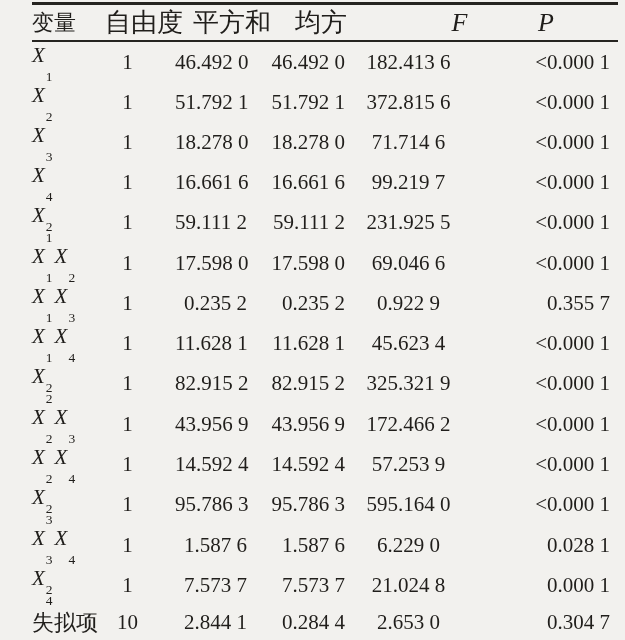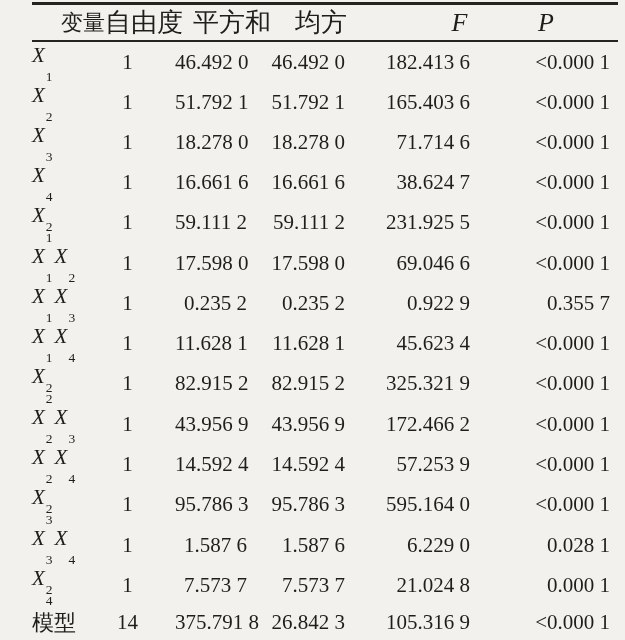--- a/index.html
+++ b/index.html
@@ -15,23 +15,23 @@
   }
   th,td{padding:0;font-weight:normal;white-space:nowrap;overflow:visible;}
   thead th{height:33px;font-size:26px;border-bottom:2px solid #262420;vertical-align:middle;}
   tbody td{height:33.2px;font-size:21px;vertical-align:middle;}
   .c1{text-align:left;font-size:22px;}
   .c2{text-align:center;}
   td.c2{padding-right:25px;}
   .c3,.c4,.c5,.c6{text-align:right;}
   td.c3{padding-right:2px;}
   td.c4{padding-right:2px;}
-  td.c5{padding-right:2px;}
+  td.c5{padding-right:2px;text-align:center;}
   td.c6{padding-right:8px;margin-top:32px;}
-  th.c1{text-align:right;}
+  th.c1{text-align:left;}
   th.c3{text-align:right;padding-left:18px;}
   th.c4{text-align:center;padding-left:46px;}
   th.c5{text-align:center;padding-left:100px;font-style:italic;}
   th.c6{text-align:center;padding-left:2px;font-style:italic;}
   .term{display:inline-block;}
   .term i{font-style:italic;font-size:21px;font-family:"Liberation Serif","DejaVu Serif",serif;}
   .ss{
     display:inline-flex;flex-direction:column;align-items:flex-start;
     font-size:13.5px;line-height:11px;vertical-align:-9px;
     margin-left:1px;margin-right:2px;font-style:normal;
@@ -73,21 +73,21 @@
         <td class="c6">&lt;0.000 1</td>
       </tr>
       <tr>
         <td class="c1"><span class="term"><i>X</i><span class="ss">
               <span class="sp"></span>
               <span class="sb">2</span>
             </span></span></td>
         <td class="c2">1</td>
         <td class="c3">51.792 1</td>
         <td class="c4">51.792 1</td>
-        <td class="c5">165.403 6</td>
+        <td class="c5">372.815 6</td>
         <td class="c6">&lt;0.000 1</td>
       </tr>
       <tr>
         <td class="c1"><span class="term"><i>X</i><span class="ss">
               <span class="sp"></span>
               <span class="sb">3</span>
             </span></span></td>
         <td class="c2">1</td>
         <td class="c3">18.278 0</td>
         <td class="c4">18.278 0</td>
@@ -95,21 +95,21 @@
         <td class="c6">&lt;0.000 1</td>
       </tr>
       <tr>
         <td class="c1"><span class="term"><i>X</i><span class="ss">
               <span class="sp"></span>
               <span class="sb">4</span>
             </span></span></td>
         <td class="c2">1</td>
         <td class="c3">16.661 6</td>
         <td class="c4">16.661 6</td>
-        <td class="c5">38.624 7</td>
+        <td class="c5">99.219 7</td>
         <td class="c6">&lt;0.000 1</td>
       </tr>
       <tr>
         <td class="c1"><span class="term"><i>X</i><span class="ss">
               <span class="sp">2</span>
               <span class="sb">1</span>
             </span></span></td>
         <td class="c2">1</td>
         <td class="c3">59.111 2</td>
         <td class="c4">59.111 2</td>
@@ -225,28 +225,20 @@
       <tr>
         <td class="c1"><span class="term"><i>X</i><span class="ss">
               <span class="sp">2</span>
               <span class="sb">4</span>
             </span></span></td>
         <td class="c2">1</td>
         <td class="c3">7.573 7</td>
         <td class="c4">7.573 7</td>
         <td class="c5">21.024 8</td>
         <td class="c6">0.000 1</td>
-      </tr>
-      <tr>
-        <td class="c1">模型</td>
-        <td class="c2">14</td>
-        <td class="c3">375.791 8</td>
-        <td class="c4">26.842 3</td>
-        <td class="c5">105.316 9</td>
-        <td class="c6">&lt;0.000 1</td>
       </tr>
       <tr>
         <td class="c1">失拟项</td>
         <td class="c2">10</td>
         <td class="c3">2.844 1</td>
         <td class="c4">0.284 4</td>
         <td class="c5">2.653 0</td>
         <td class="c6">0.304 7</td>
       </tr>
     </tbody>

